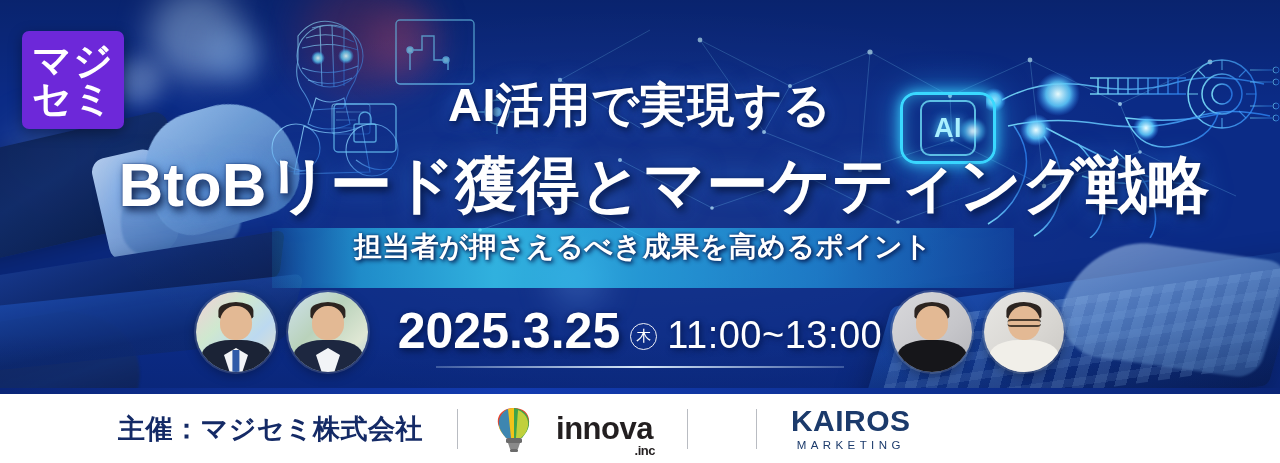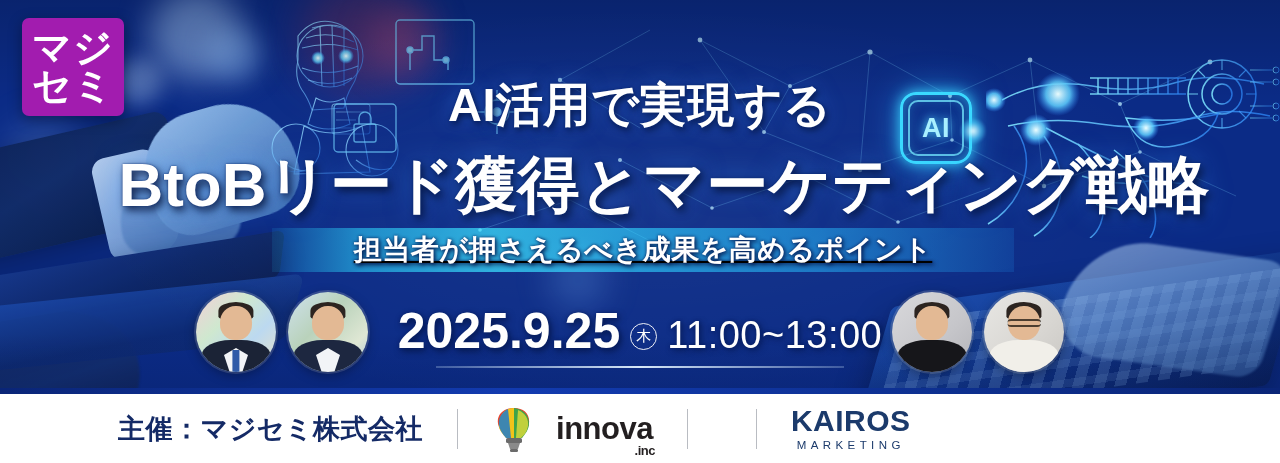--- a/index.html
+++ b/index.html
@@ -165,21 +165,21 @@
   
   .net { position:absolute; inset:0; opacity:.9; }
 
   
   .robot-arm { position:absolute; right: -6px; top: 8px; width: 300px; height: 230px; }
 
   
   .ai-chip {
     position:absolute;
     left: 900px; top: 92px;
-    width: 72px; height: 72px;
+    width: 96px; height: 72px;
     border: 3px solid #3ad9ff;
     border-radius: 16px;
     box-shadow: 0 0 14px rgba(58,217,255,.95), inset 0 0 16px rgba(58,217,255,.55), 0 0 34px rgba(40,170,255,.6);
     display:flex; align-items:center; justify-content:center;
   }
   .ai-chip-inner {
     width: 56px; height: 56px;
     border: 2px solid rgba(120,235,255,.75);
     border-radius: 10px;
     display:flex; align-items:center; justify-content:center;
@@ -194,23 +194,23 @@
   .ai-chip-glow {
     position:absolute; left: 960px; top: 118px;
     width: 26px; height: 26px; border-radius: 50%;
     background: radial-gradient(circle, rgba(235,252,255,.95) 0%, rgba(80,210,255,.55) 45%, rgba(40,170,255,0) 75%);
     filter: blur(1px);
   }
 
   
   .logo-badge {
     position:absolute;
-    left: 22px; top: 18px;
+    left: 22px; top: 31px;
     width: 102px; height: 98px;
-    background: #a21caf;
+    background: #6d28d9;
     border-radius: 7px;
     display:flex; flex-direction:column;
     align-items:center; justify-content:center;
     line-height: .98;
     box-shadow: 0 4px 14px rgba(0,0,0,.35);
   }
   .logo-badge span {
     color:#fff;
     font-weight:700;
     font-size: 39px;
@@ -246,29 +246,29 @@
       0 0 2px rgba(10,40,110,.95),
       3px 4px 8px rgba(3,14,52,.9),
       0 0 26px rgba(60,150,255,.5);
     padding-left: 48px;
   }
 
   
   .sub-band {
     position:absolute;
     left: 272px; top: 228px;
-    width: 742px; height: 44px;
+    width: 742px; height: 60px;
     background: linear-gradient(to right,
         rgba(36,210,255,0.10) 0%,
         rgba(44,216,255,0.55) 12%,
         rgba(60,226,255,0.72) 30%,
         rgba(46,208,255,0.62) 52%,
         rgba(40,190,255,0.50) 74%,
         rgba(32,160,250,0.16) 100%);
-    display:flex; align-items:center; justify-content:center;text-decoration:underline;
+    display:flex; justify-content:center;
   }
   .sub-band-text {
     font-size: 28px;
     font-weight: 700;
     color:#ffffff;
     letter-spacing: .5px;
     text-shadow: 0 0 3px rgba(6,30,90,.95), 2px 2px 4px rgba(4,20,70,.9);
   }
 
   
@@ -611,21 +611,21 @@
   <div class="title-block">
     <p class="line1">AI活用で実現する</p>
     <p class="line2">BtoBリード獲得とマーケティング戦略</p>
   </div>
 
   <div class="sub-band">
     <span class="sub-band-text">担当者が押さえるべき成果を高めるポイント</span>
   </div>
 
   <div class="date-row">
-    <span class="date-main">2025.9.25</span>
+    <span class="date-main">2025.3.25</span>
     <span class="date-dow">木</span>
     <span class="date-time">11:00~13:00</span>
   </div>
   <div class="date-rule"></div>
 
   <div class="speakers left">
     <div class="avatar av1">
       <div class="av-bg"></div>
       <div class="av-body"></div>
       <div class="av-shirt"></div>

